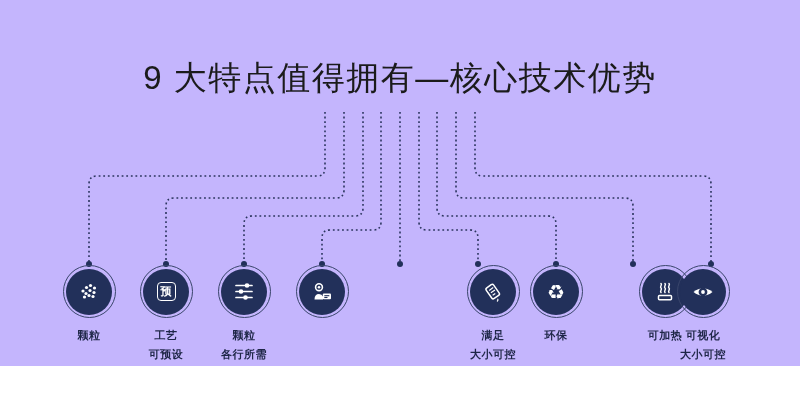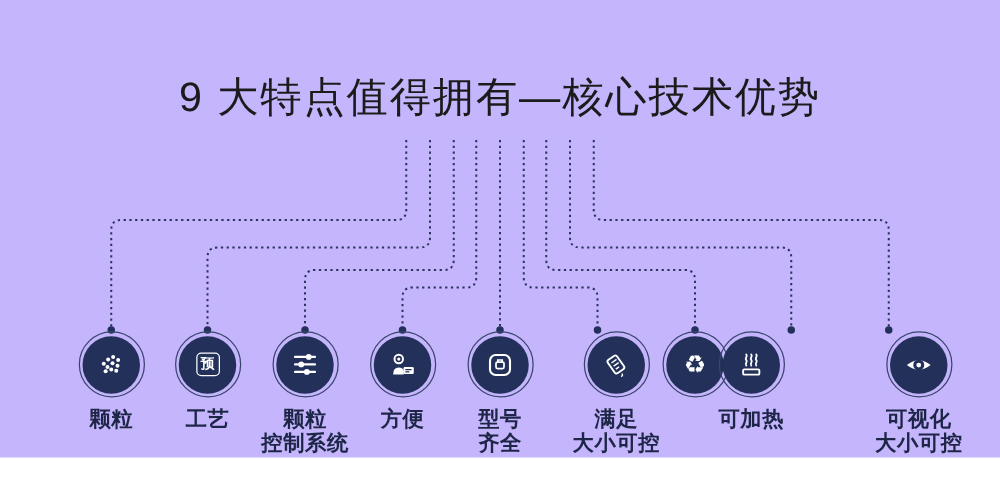--- a/index.html
+++ b/index.html
@@ -8,31 +8,31 @@
     font-family:"Liberation Sans","DejaVu Sans",sans-serif;
     text-decoration:underline;
   }
   .title{
     position:absolute;top:56px;left:0;width:800px;text-align:center;
     font-size:33px;font-weight:500;color:#1b1b1b;letter-spacing:1.5px;
   }
   .connector-svg{position:absolute;left:0;top:0;width:800px;height:400px;pointer-events:none;}
   .feature{position:absolute;top:265px;width:90px;text-align:center;}
   .f1{left:44px}.f2{left:121px}.f3{left:199px}.f4{left:277px}.f5{left:355px}
-  .f6{left:448px}.f7{left:511px}.f8{left:556px}.f9{left:690px}
+  .f6{left:448px}.f7{left:511px}.f8{left:620px}.f9{left:658px}
   .circle-outer{
     width:46px;height:46px;margin:0 auto;border:1.5px solid #39456b;border-radius:50%;
     padding:2.5px;box-sizing:content-box;
   }
   .circle-inner{
     width:46px;height:46px;border-radius:50%;background:#22305a;
     display:flex;align-items:center;justify-content:center;
   }
   .feature-label{
-    margin-top:8px;font-size:17px;line-height:19px;font-weight:700;color:#1e2647;
+    margin-top:8px;font-size:11px;line-height:19px;font-weight:700;color:#1e2647;
     letter-spacing:0.5px;white-space:nowrap;
   }
   .preset-box{
     width:17px;height:17px;border:1.6px solid #fff;border-radius:4px;
     display:flex;align-items:center;justify-content:center;
   }
   .preset-box span{font-size:11px;font-weight:700;color:#fff;line-height:1;}
   .recycle-glyph{font-size:20px;color:#fff;line-height:1;}
 </style>
 </head>
@@ -94,20 +94,21 @@
   <div class="feature f2">
     <div class="circle-outer">
       <div class="circle-inner">
         <div class="preset-box">
           <span>预</span>
         </div>
       </div>
     </div>
     <div class="feature-label">
       <div>工艺</div>
+      <div>可预设</div>
     </div>
   </div>
 
   <div class="feature f3">
     <div class="circle-outer">
       <div class="circle-inner">
         <svg width="24" height="24" viewBox="0 0 24 24">
           <g stroke="#fff" stroke-width="1.7" stroke-linecap="round">
             <line x1="4" y1="5.5" x2="20" y2="5.5"></line>
             <line x1="4" y1="11.5" x2="20" y2="11.5"></line>
@@ -116,57 +117,41 @@
           <g fill="#fff">
             <circle cx="15" cy="5.5" r="2.3"></circle>
               <circle cx="9" cy="11.5" r="2.3"></circle>
               <circle cx="13.5" cy="17.5" r="2.3"></circle>
           </g>
         </svg>
       </div>
     </div>
     <div class="feature-label">
       <div>颗粒</div>
-      <div>控制系统</div>
+      <div>各行所需</div>
     </div>
   </div>
 
   <div class="feature f4">
     <div class="circle-outer">
       <div class="circle-inner">
         <svg width="24" height="24" viewBox="0 0 24 24">
           <circle cx="9" cy="7.2" r="3.4" fill="none" stroke="#fff" stroke-width="1.6"></circle>
           <circle cx="9" cy="7.2" r="1.3" fill="#fff"></circle>
           <path d="M4.5 19.5 Q4.5 14 9 14 Q12 14 13 16.5 L13 19.5 Z" fill="#fff"></path>
           <rect x="12.8" y="13.6" width="8.2" height="5.6" rx="1" fill="#fff"></rect>
           <line x1="14.3" y1="15.7" x2="19.3" y2="15.7" stroke="#22305a" stroke-width="1.1"></line>
           <line x1="14.3" y1="17.5" x2="17.5" y2="17.5" stroke="#22305a" stroke-width="1.1"></line>
         </svg>
       </div>
     </div>
     <div class="feature-label">
-      <div>方便</div>
-    </div>
-  </div>
-
-  <div class="feature f5">
-    <div class="circle-outer">
-      <div class="circle-inner">
-        <svg width="24" height="24" viewBox="0 0 24 24">
-          <rect x="4" y="4" width="16" height="16" rx="4.5" fill="none" stroke="#fff" stroke-width="1.7"></rect>
-          <rect x="8.8" y="9.6" width="6.4" height="5.2" rx="1.2" fill="none" stroke="#fff" stroke-width="1.4"></rect>
-          <path d="M10.2 9.6 V8 h3.6 v1.6" fill="none" stroke="#fff" stroke-width="1.3"></path>
-        </svg>
-      </div>
-    </div>
-    <div class="feature-label">
-      <div>型号</div>
-      <div>齐全</div>
-    </div>
-  </div>
+    </div>
+  </div>
+
 
   <div class="feature f6">
     <div class="circle-outer">
       <div class="circle-inner">
         <svg width="24" height="24" viewBox="0 0 24 24">
           <g transform="rotate(-35 12 12)">
             <rect x="7.5" y="5" width="9" height="13" rx="1.8" fill="none" stroke="#fff" stroke-width="1.5"></rect>
             <line x1="9.8" y1="8.5" x2="14.7" y2="8.5" stroke="#fff" stroke-width="1.2"></line>
             <line x1="9.8" y1="11.5" x2="14.7" y2="11.5" stroke="#fff" stroke-width="1.2"></line>
             <line x1="9.8" y1="14.5" x2="13" y2="14.5" stroke="#fff" stroke-width="1.2"></line>
@@ -180,20 +165,24 @@
       <div>大小可控</div>
     </div>
   </div>
 
   <div class="feature f7">
     <div class="circle-outer">
       <div class="circle-inner">
         <span class="recycle-glyph">♻</span>
       </div>
     </div>
+    <div class="feature-label">
+      <div>环保</div>
+      <div></div>
+    </div>
   </div>
 
   <div class="feature f8">
     <div class="circle-outer">
       <div class="circle-inner">
         <svg width="24" height="24" viewBox="0 0 24 24">
           <g fill="none" stroke="#fff" stroke-width="1.5" stroke-linecap="round">
             <path d="M8 3.5 c1.6 1.5 -1.6 3 0 4.5 c1.6 1.5 -1.6 3 0 4.5"></path>
             <path d="M12 3.5 c1.6 1.5 -1.6 3 0 4.5 c1.6 1.5 -1.6 3 0 4.5"></path>
             <path d="M16 3.5 c1.6 1.5 -1.6 3 0 4.5 c1.6 1.5 -1.6 3 0 4.5"></path>

